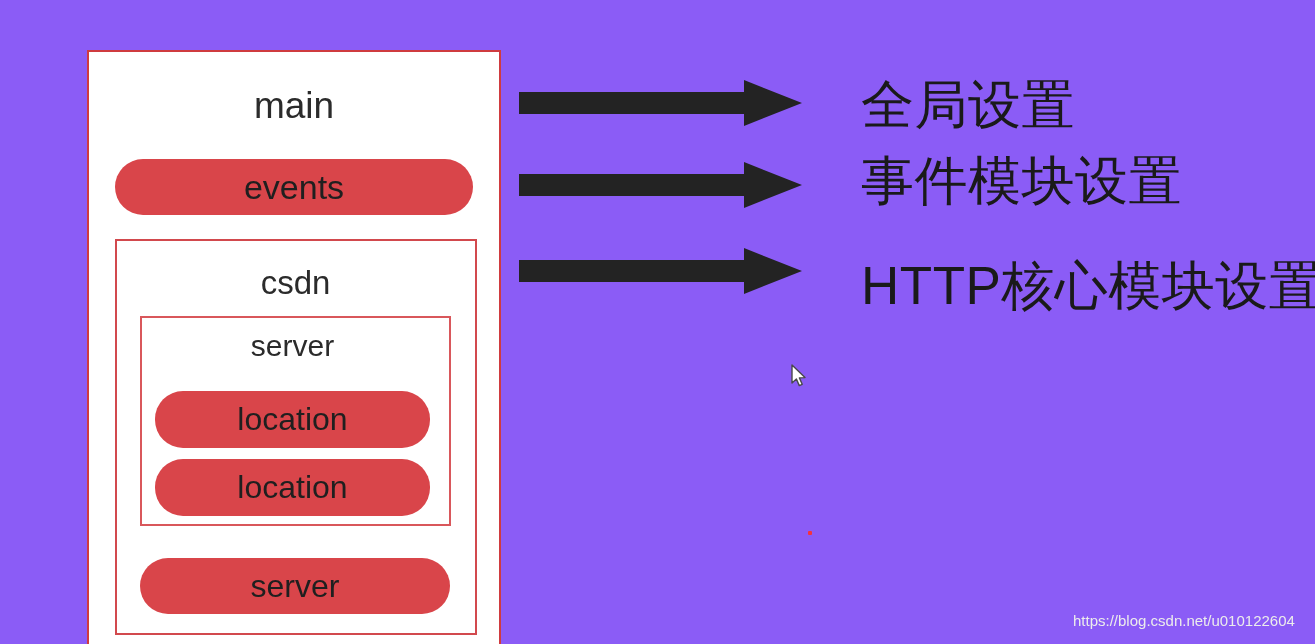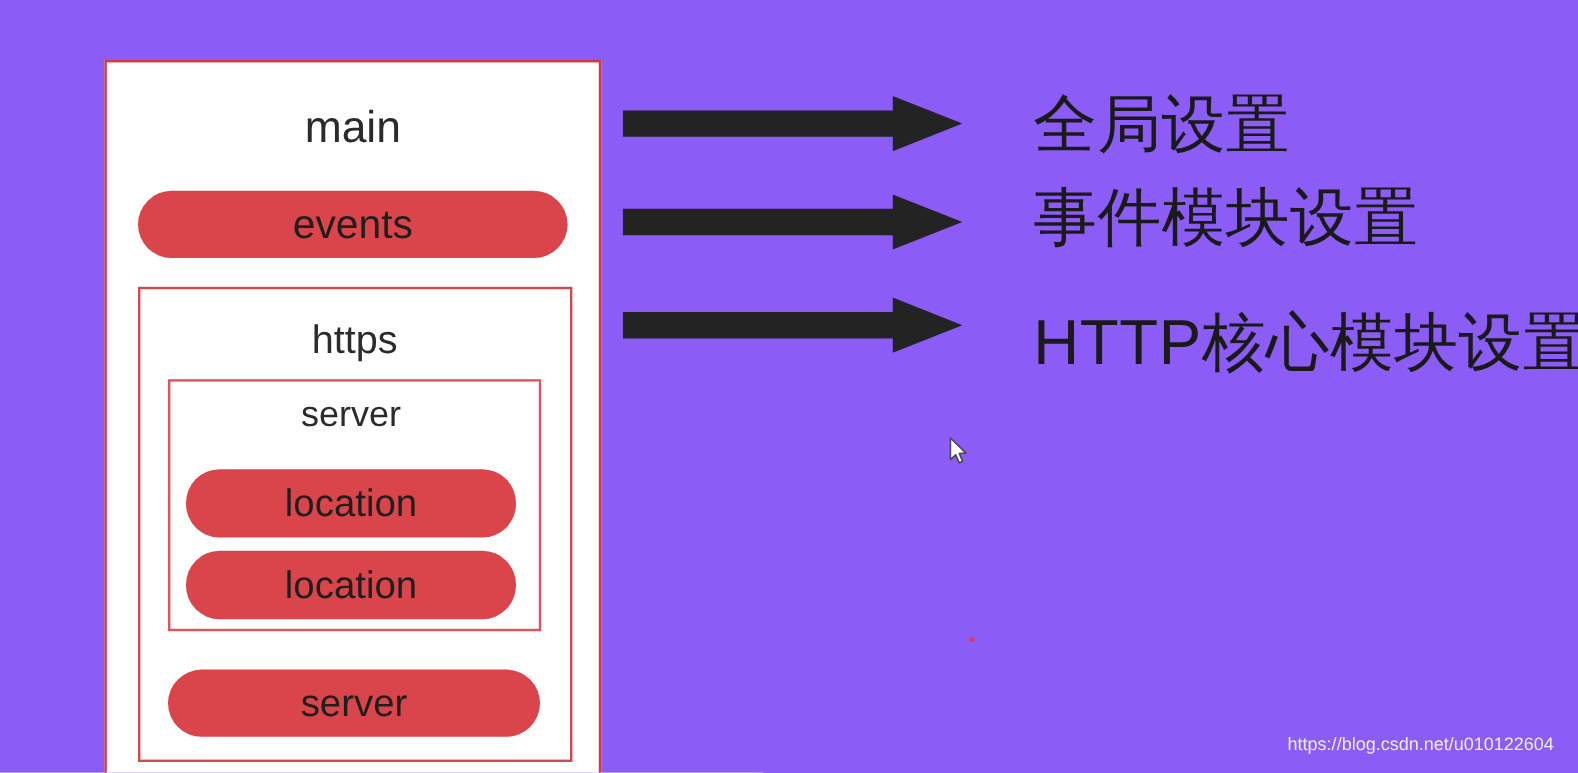--- a/index.html
+++ b/index.html
@@ -192,21 +192,21 @@
 <div id="canvas">
 
   <div class="box" id="main-box"></div>
 
   <div class="block-label" id="label-main">main</div>
 
   <div class="bar" id="bar-events">events</div>
 
   <div class="box" id="http-box"></div>
 
-  <div class="block-label" id="label-http">https</div>
+  <div class="block-label" id="label-http">csdn</div>
 
   <div class="box" id="server-box"></div>
 
   <div class="block-label" id="label-server">server</div>
 
   <div class="bar" id="bar-location-1">location</div>
 
   <div class="bar" id="bar-location-2">location</div>
 
   <div class="bar" id="bar-server-2">server</div>

